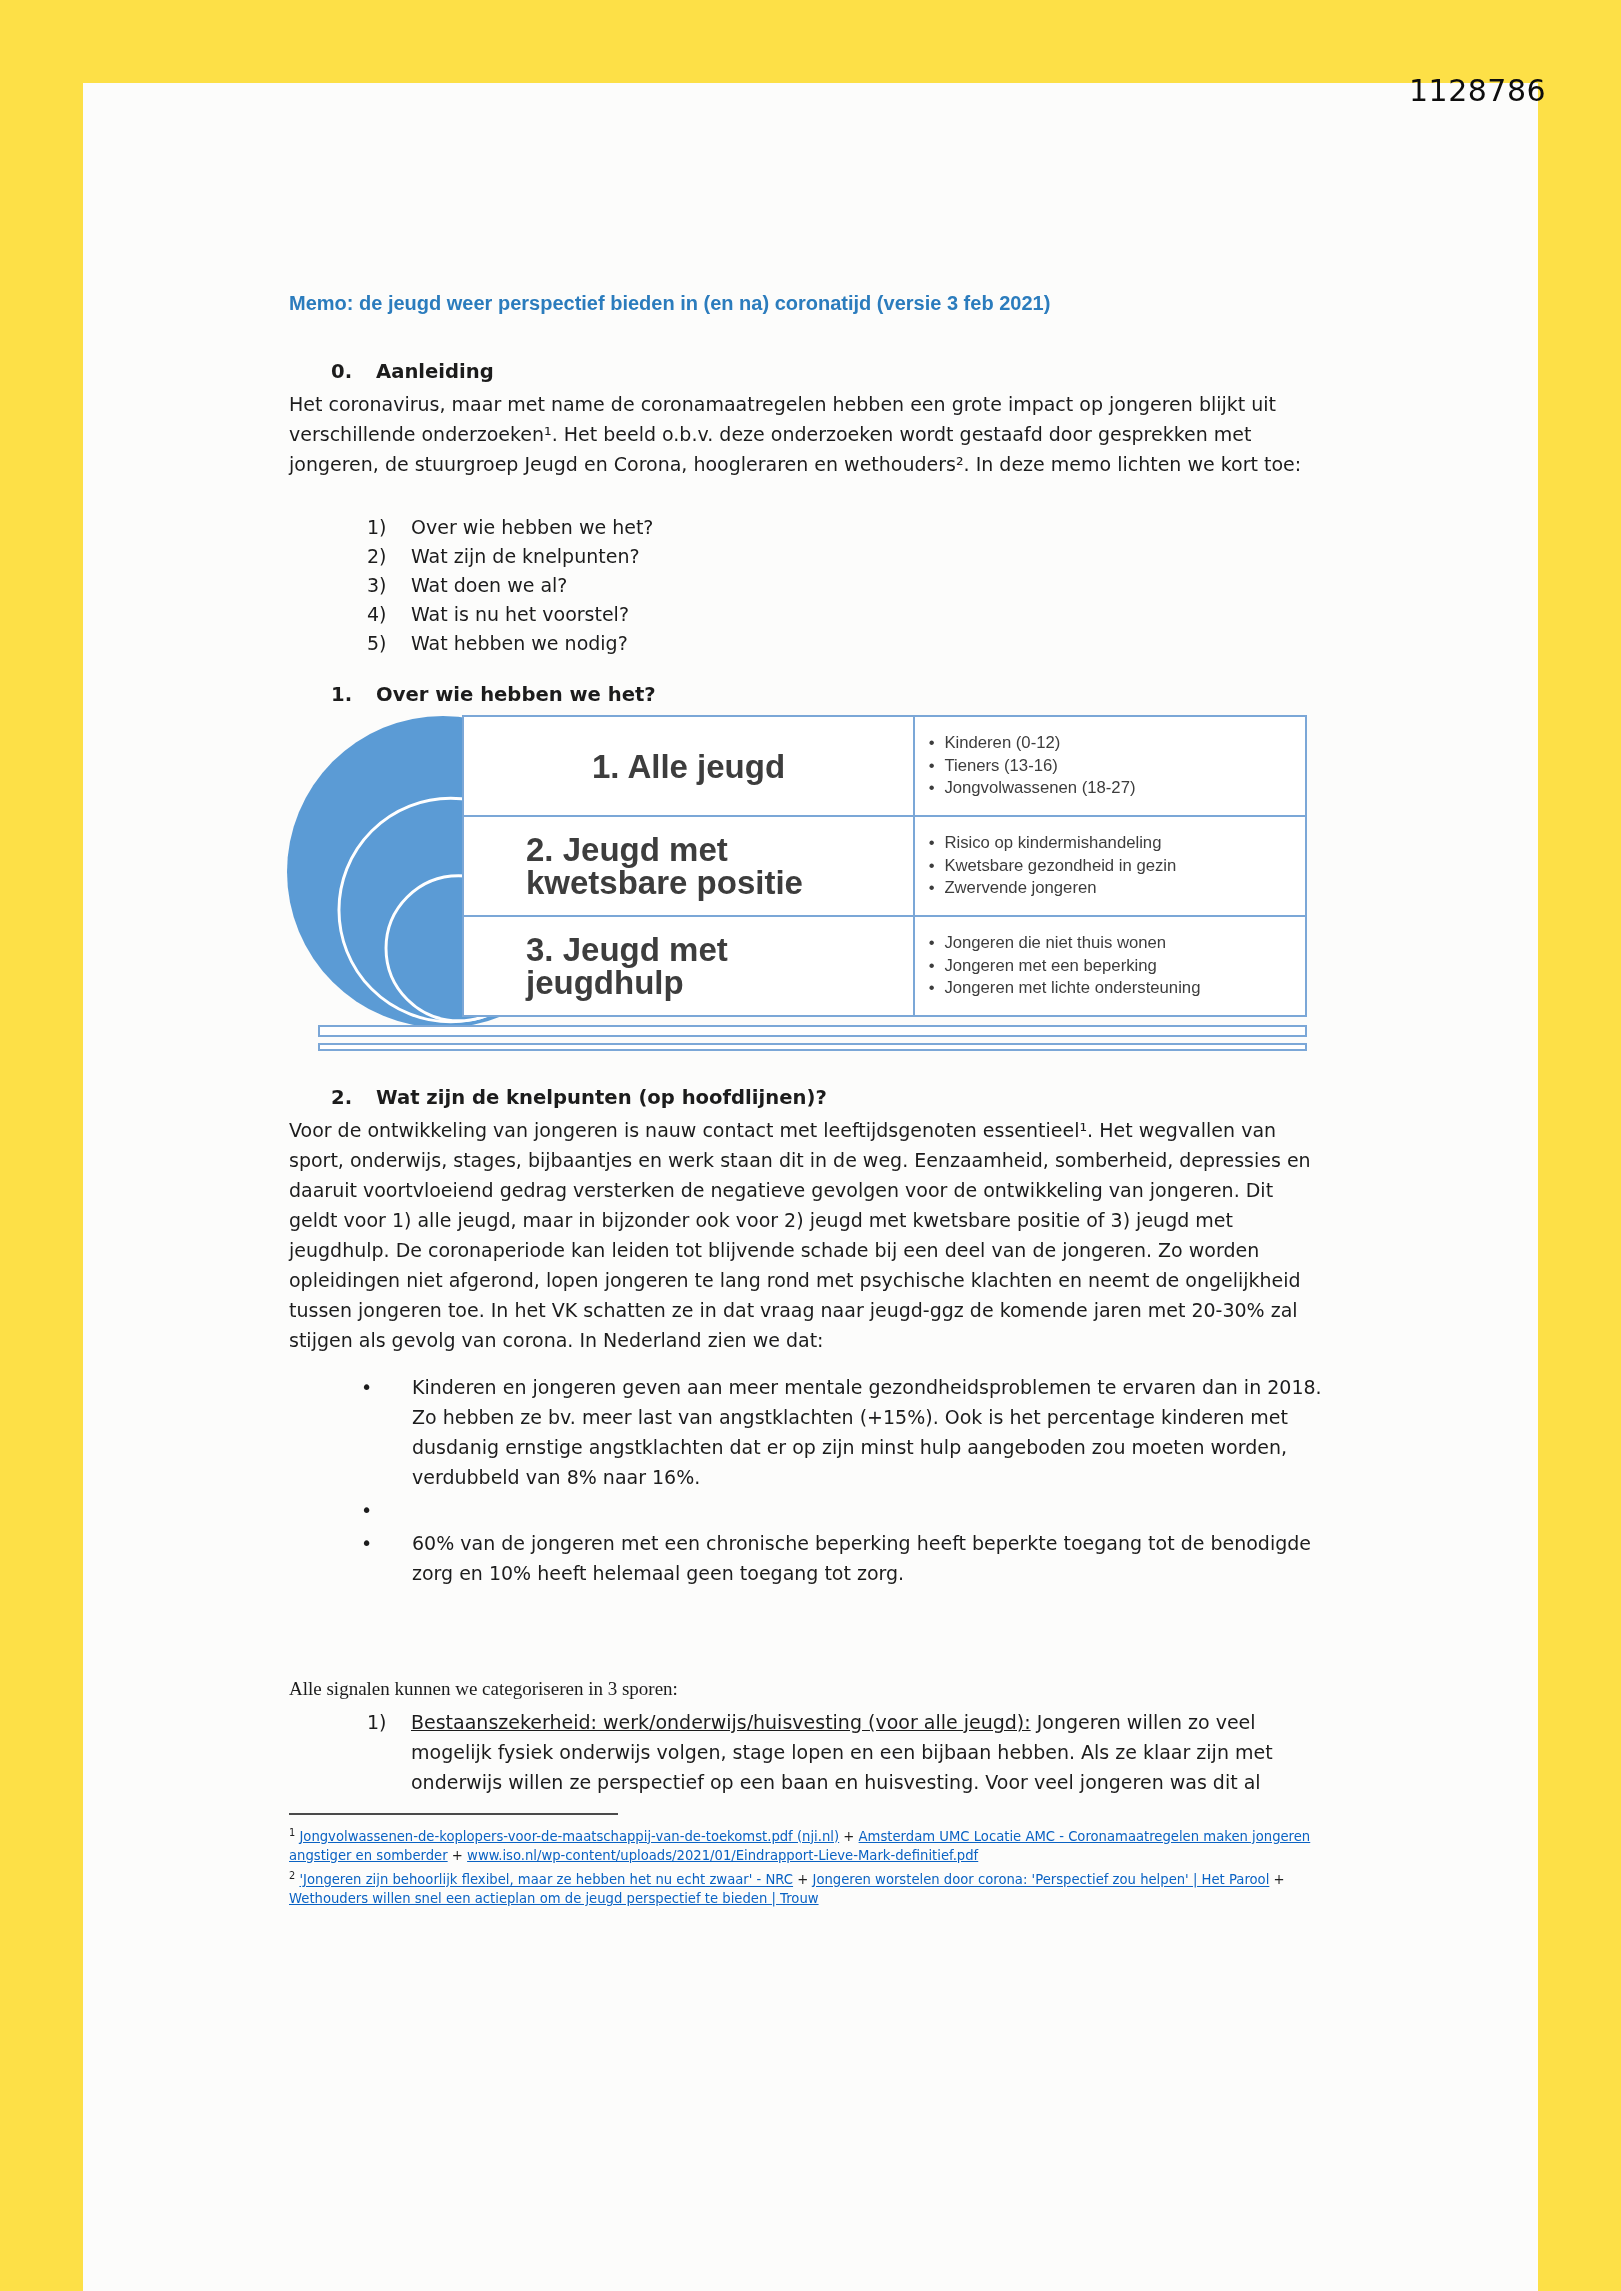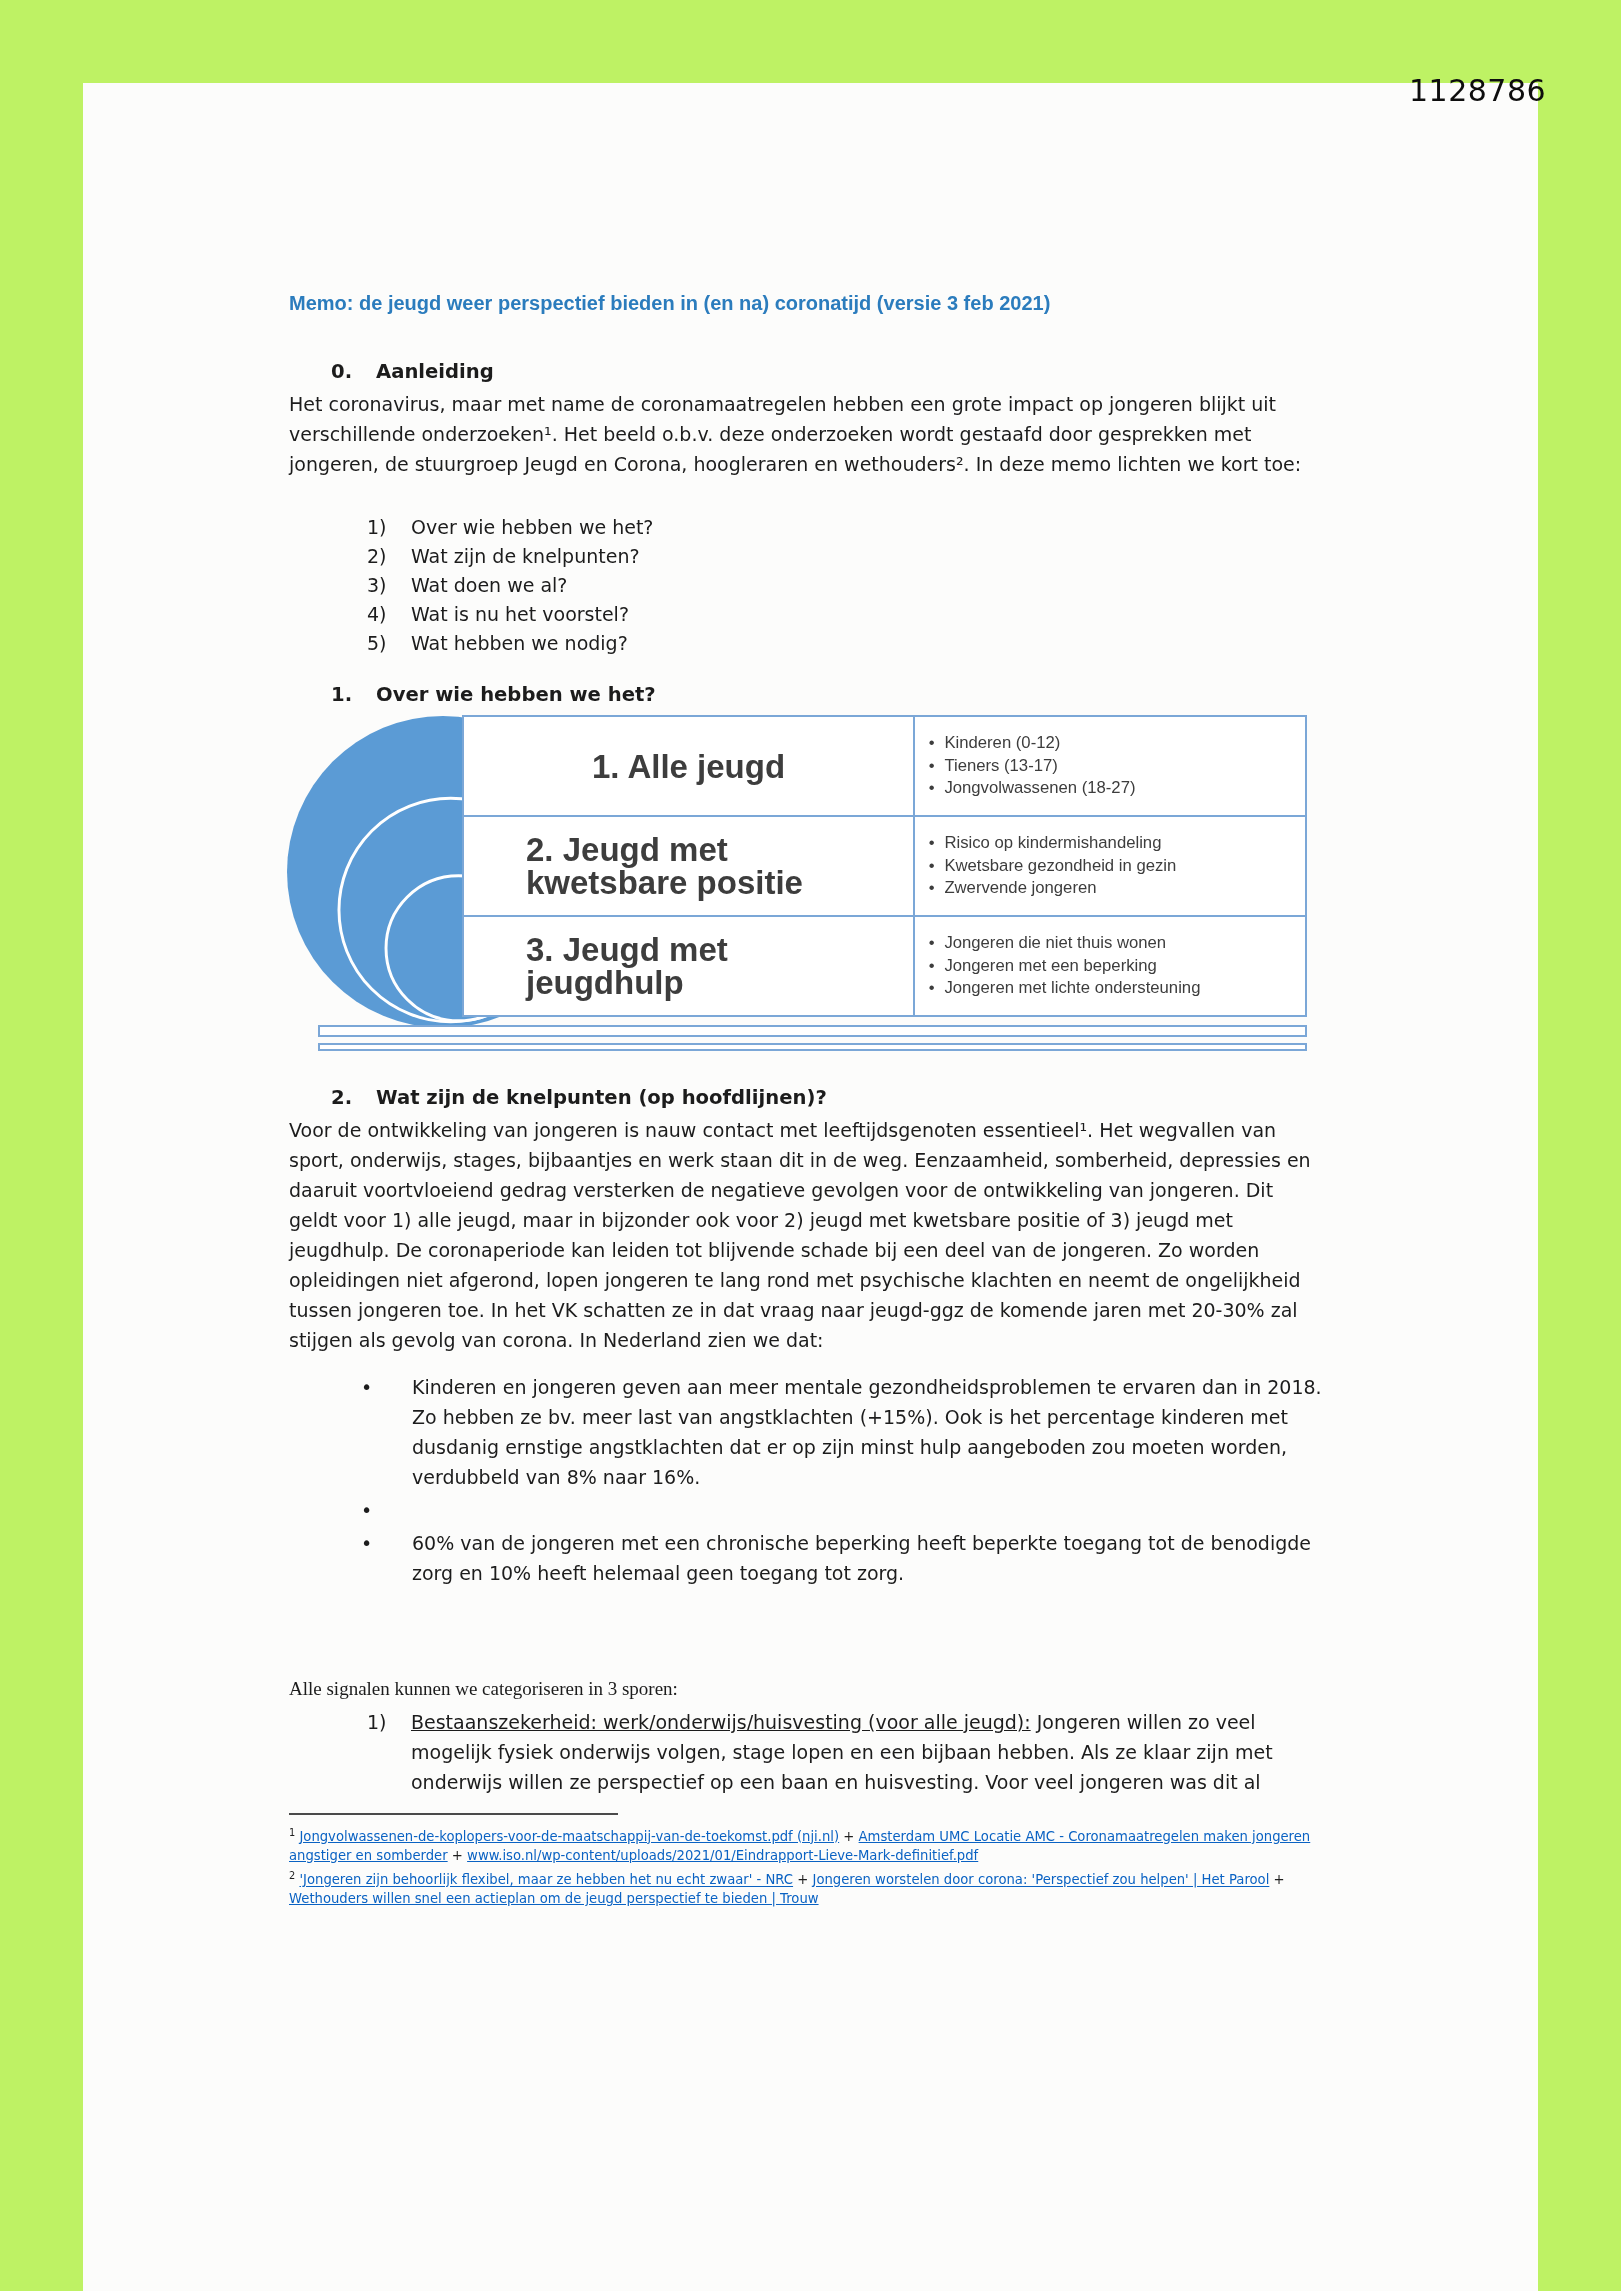--- a/index.html
+++ b/index.html
@@ -1,18 +1,18 @@
 <!DOCTYPE html>
 <html><head>
 <meta charset="utf-8">
 <style>
   * { box-sizing: border-box; }
   html, body { margin:0; padding:0; background:#e9e9e9; }
   .page {
-    position:relative; width:1621px; height:2292px; background:#bef264;
+    position:relative; width:1621px; height:2292px; background:#fde047;
     font-family:"DejaVu Sans","Liberation Sans",sans-serif; color:#1c1c1c;
     overflow:hidden; margin:0 auto;
   }
   .scan-tone { position:absolute; left:83px; top:83px; width:1455px; height:2208px; background:#fcfcfb; }
 
   .page-number { position:absolute; top:73px; left:1409px; font-size:30px; color:#0d0d0d; letter-spacing:0.5px; }
 
   .block { position:absolute; left:289px; width:1041px; }
 
   .title { top:292px; color:#2b7cbd; font-size:20px; font-weight:bold;
@@ -128,21 +128,21 @@
       <div class="dg-label">
         <span>1. Alle jeugd</span>
       </div>
       <div class="dg-bullets">
         <div class="dg-bullet">
           <span class="dot">•</span>
           <span>Kinderen (0-12)</span>
         </div>
         <div class="dg-bullet">
           <span class="dot">•</span>
-          <span>Tieners (13-17)</span>
+          <span>Tieners (13-16)</span>
         </div>
         <div class="dg-bullet">
           <span class="dot">•</span>
           <span>Jongvolwassenen (18-27)</span>
         </div>
       </div>
     </div>
 
     <div class="dg-row r1">
       <div class="dg-label">

